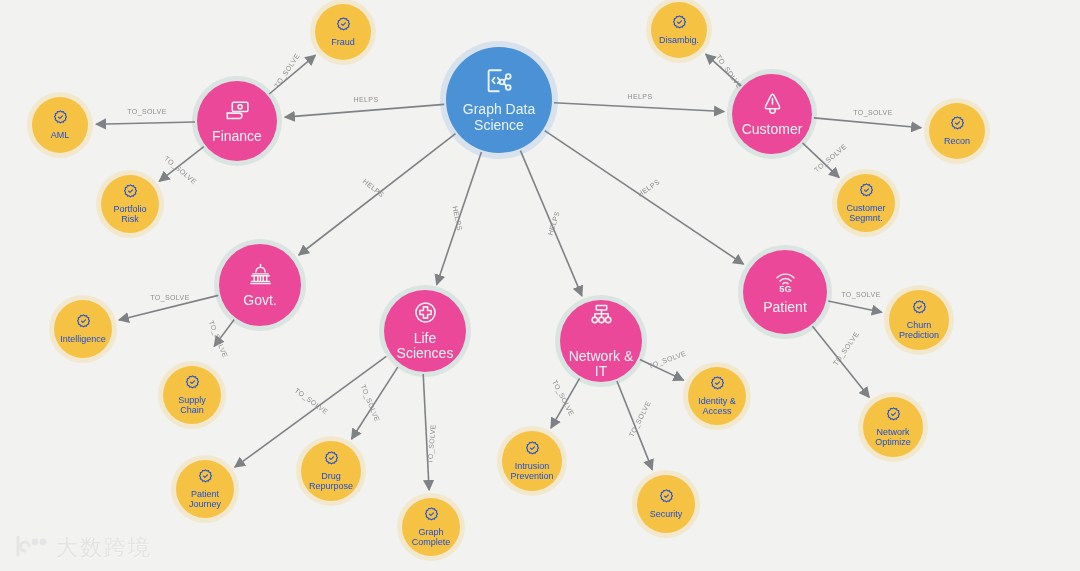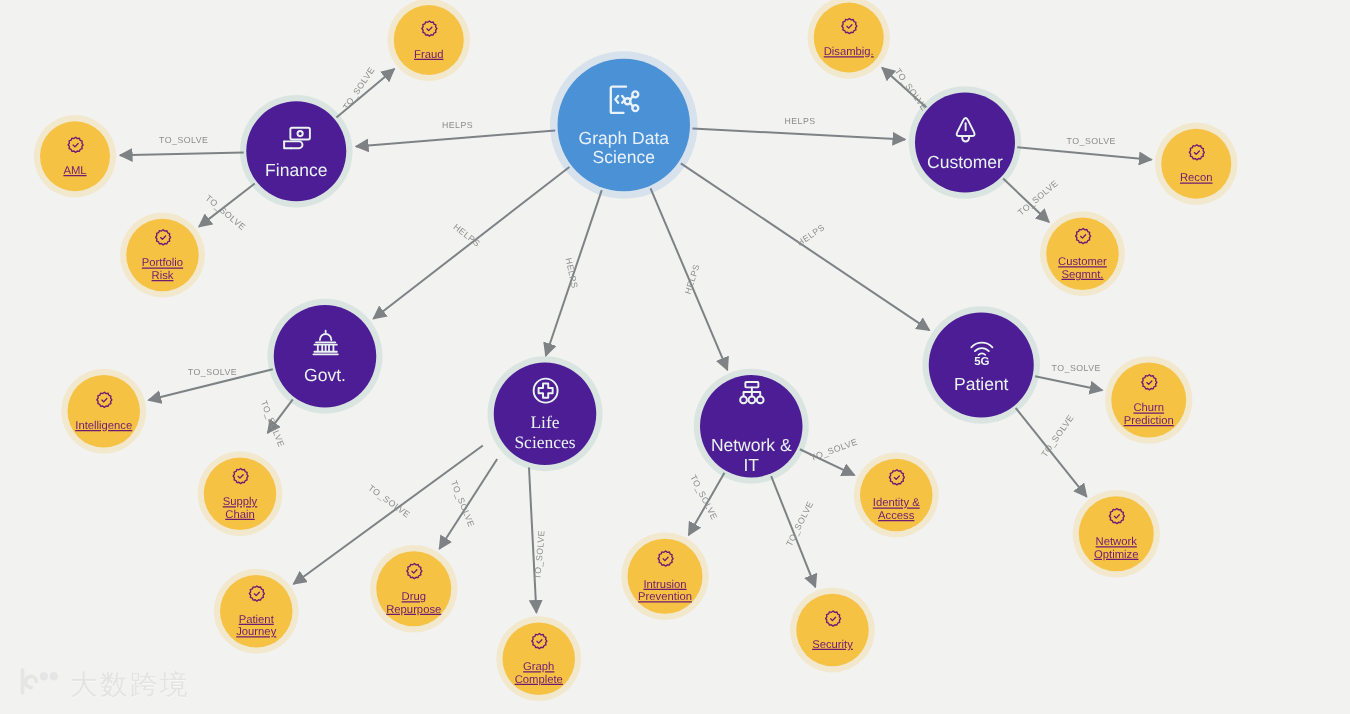--- a/index.html
+++ b/index.html
@@ -32,29 +32,28 @@
     text-align: center;
     line-height: 1.1;
     user-select: none;
   }
   .node-center {
     background: #4a91d6;
     color: #eaf2fb;
     box-shadow: 0 0 0 6px rgba(74,145,214,0.16);
   }
   .node-domain {
-    background: #4c1d95;
+    background: #ec4899;
     color: #e9f3f0;
     box-shadow: 0 0 0 5px rgba(78,155,135,0.14);
   }
   .node-use {
     background: #f5c244;
-    color: #701a75;
+    color: #1d4ed8;
     box-shadow: 0 0 0 5px rgba(245,194,68,0.20);
-    text-decoration: underline;
   }
   .node-icon {
     display: block;
     margin-bottom: 2px;
   }
   .node-label {
     display: block;
     padding: 0 4px;
     white-space: pre-line;
   }
@@ -180,21 +179,21 @@
       <path d="M12 2.4v1.4"></path>
       <path d="M7.6 9.6c0-2.6 2-4.6 4.4-4.6s4.4 2 4.4 4.6"></path>
       <path d="M4.6 11.4h14.8"></path>
             <path d="M3.4 13.2h17.2"></path>
       <path d="M6 13.6v4.6M9.4 13.6v4.6M12 13.6v4.6M14.6 13.6v4.6M18 13.6v4.6"></path>
       <path d="M3.4 18.6h17.2"></path>
             <path d="M2.6 20.6h18.8"></path>
           </svg></span>
         <span class="node-label">Govt.</span>
       </div>
-      <div class="node node-domain" style="left: 395px; top: 290px; width: 82px; height: 82px; font-family: Liberation Serif, serif;">
+      <div class="node node-domain" style="left: 384px; top: 290px; width: 82px; height: 82px;">
         <span class="node-icon"><svg width="25" height="25" viewBox="0 0 24 24" fill="none" stroke="currentColor" stroke-width="1.5" stroke-linecap="round" stroke-linejoin="round">
       <circle cx="12" cy="12" r="9.2"></circle>
       <path d="M10 6.6h4v3.4h3.4v4H14v3.4h-4V14H6.6v-4H10z"></path>
           </svg></span>
         <span class="node-label">Life
 Sciences</span>
       </div>
       <div class="node node-domain" style="left: 560px; top: 300px; width: 82px; height: 82px; gap: 16px;">
         <span class="node-icon"><svg width="25" height="25" viewBox="0 0 24 24" fill="none" stroke="currentColor" stroke-width="1.5" stroke-linecap="round" stroke-linejoin="round">
       <rect x="7" y="3.4" width="10" height="4.2" rx="0.6"></rect>

